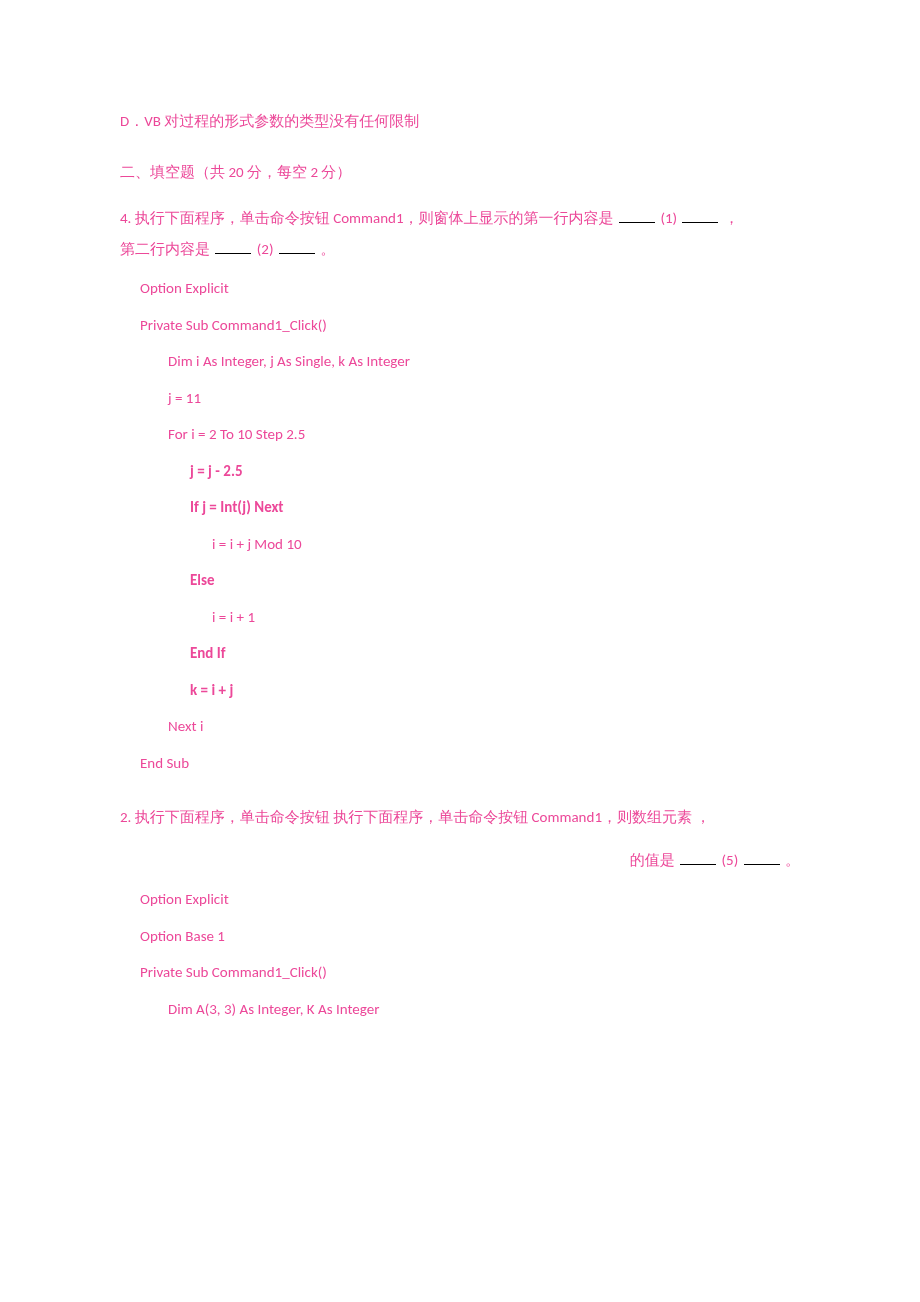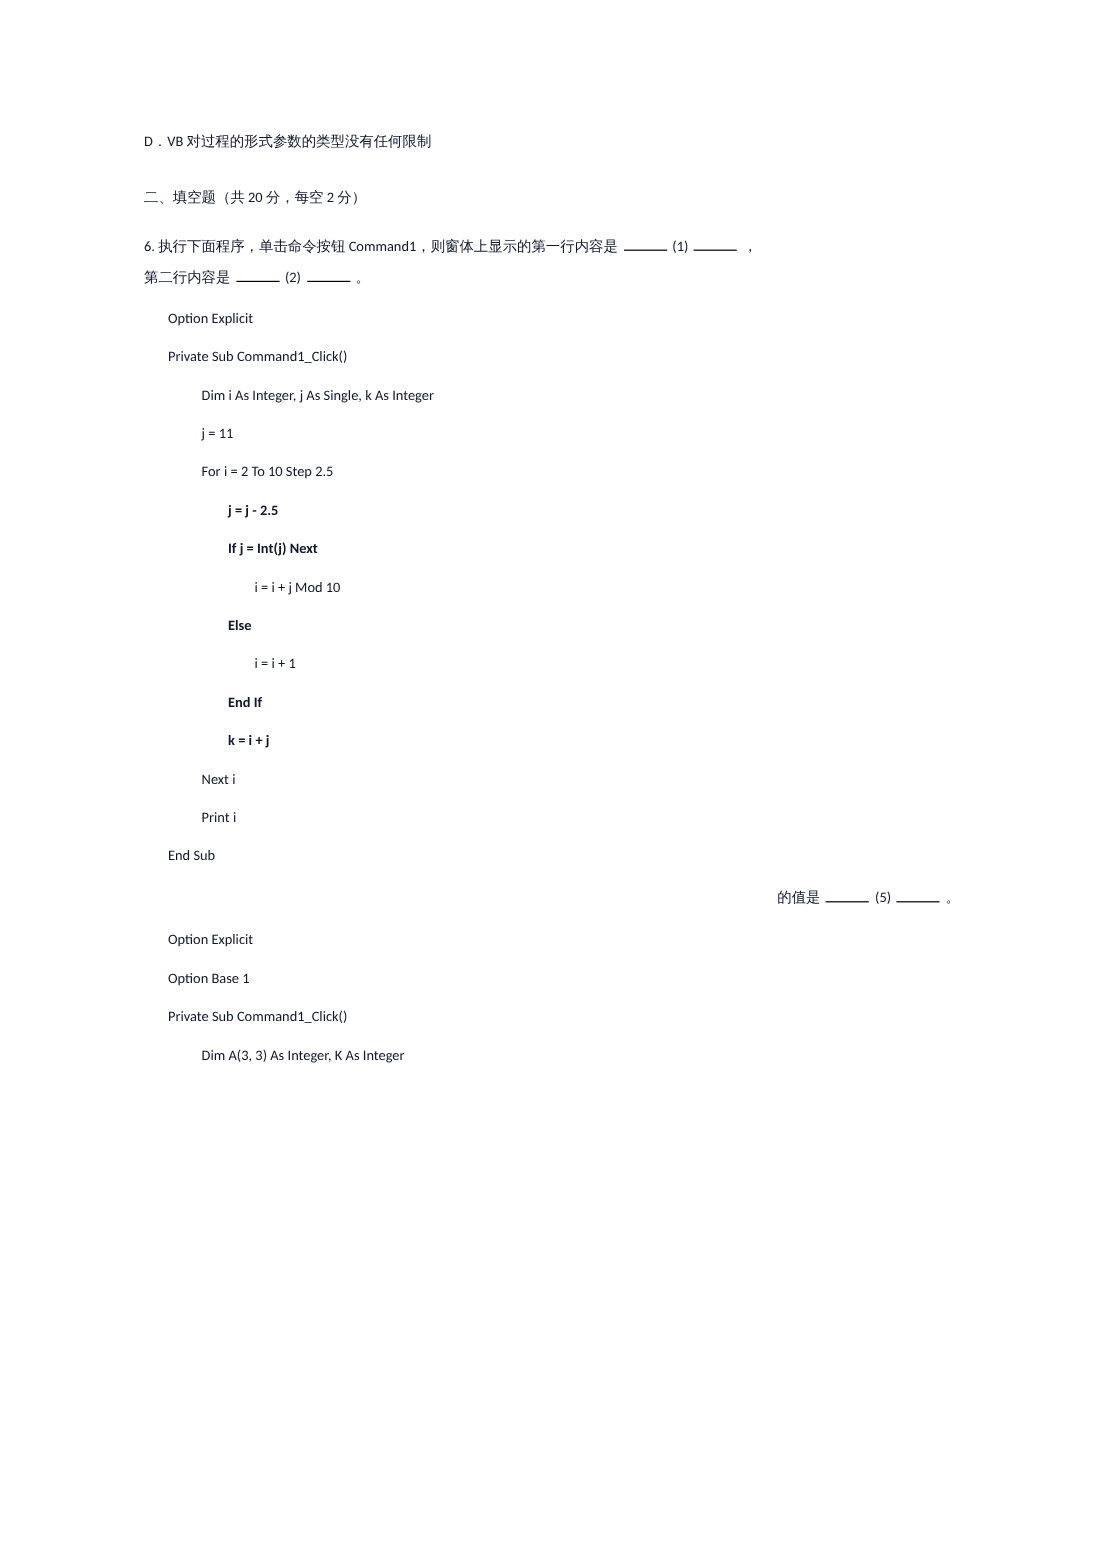--- a/index.html
+++ b/index.html
@@ -6,22 +6,22 @@
     margin: 0;
     padding: 0;
     background: #ffffff;
     font-family: "Calibri", "Microsoft YaHei", "SimSun", Arial, sans-serif;
     width: 920px;
     height: 1302px;
     box-sizing: border-box;
   }
   .page {
     padding: 110px 120px 60px 120px;
-    color: #0f172a;
-    font-size: 12px;
+    color: #ec4899;
+    font-size: 15px;
     line-height: 1.5;
   }
   .line {
     margin: 0;
     padding: 0;
   }
   .para-gap {
     margin-top: 28px;
   }
   .code-line {
@@ -48,21 +48,21 @@
 </head>
 <body>
 
 <div class="page">
 
   <p class="line">D．VB  对过程的形式参数的类型没有任何限制</p>
 
   <p class="line para-gap">二、填空题（共 20 分，每空 2 分）</p>
 
   <p class="line body-line">
-    <span>6. 执行下面程序，单击命令按钮 Command1，则窗体上显示的第一行内容是 </span>
+    <span>4. 执行下面程序，单击命令按钮 Command1，则窗体上显示的第一行内容是 </span>
     <span class="blank"></span><span> (1) </span><span class="blank"></span>
     <span> ，</span>
   </p>
   <p class="line body-line" style="margin-top:4px;">
     <span>第二行内容是 </span>
     <span class="blank"></span><span> (2) </span><span class="blank"></span>
     <span> 。</span>
   </p>
 
   <p class="line code-line">Option Explicit</p>
@@ -71,23 +71,25 @@
   <p class="line code-line indent1">j = 11</p>
   <p class="line code-line indent1">For i = 2 To 10 Step 2.5</p>
   <p class="line code-line indent2">j = j - 2.5</p>
   <p class="line code-line indent2">If j = Int(j) Next</p>
   <p class="line code-line indent3">i = i + j Mod 10</p>
   <p class="line code-line indent2">Else</p>
   <p class="line code-line indent3">i = i + 1</p>
   <p class="line code-line indent2">End If</p>
   <p class="line code-line indent2">k = i + j</p>
   <p class="line code-line indent1">Next i</p>
-  <p class="line code-line indent1">Print i</p>
   <p class="line code-line">End Sub</p>
 
+  <p class="line body-line" style="margin-top:30px;">
+    <span>2. 执行下面程序，单击命令按钮 执行下面程序，单击命令按钮 Command1，则数组元素 ，</span>
+  </p>
   <p class="line body-line" style="margin-top:16px;text-align:right;">
     <span>的值是 </span>
     <span class="blank"></span><span> (5) </span><span class="blank"></span>
     <span> 。</span>
   </p>
 
   <p class="line code-line">Option Explicit</p>
   <p class="line code-line">Option Base 1</p>
   <p class="line code-line">Private Sub Command1_Click()</p>
   <p class="line code-line indent1">Dim A(3, 3) As Integer, K As Integer</p>

